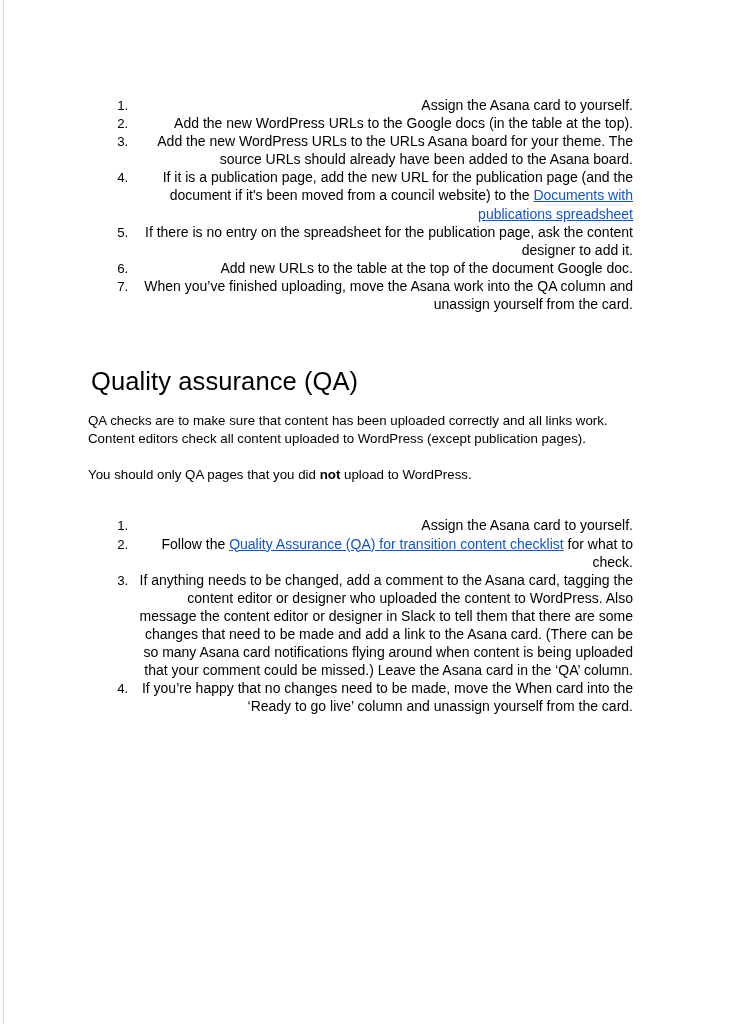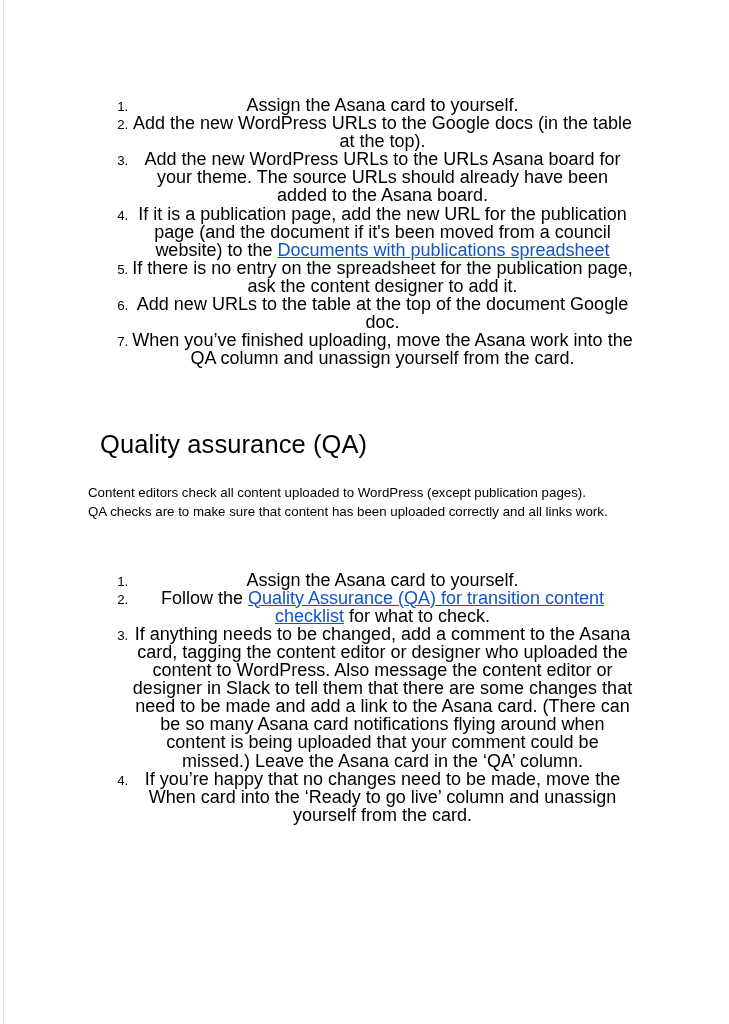--- a/index.html
+++ b/index.html
@@ -42,34 +42,34 @@
     top: 96px;
     width: 545px;
   }
   ol.doc-list {
     margin: 0;
     padding: 0 0 0 44px;
     list-style-position: outside;
     list-style-type: decimal;
   }
   ol.doc-list > li {
-    font-size: 18px;
+    font-size: 14px;
     line-height: 18.1px;
     margin: 0 0 0 0;
     padding: 0;
-    text-align: center;
+    text-align: right;
   }
   ol.doc-list > li::marker {
     font-size: 13.3px;
   }
   h1.doc-heading {
     font-size: 25.5px;
     font-weight: normal;
     line-height: 30px;
-    margin: 12px;
+    margin: 3px;
     padding: 0;
     color: #000000;
     letter-spacing: 0.1px;
   }
   p.doc-para {
     font-size: 13.3px;
     line-height: 18.1px;
     margin: 0;
     padding: 0;
   }
@@ -102,25 +102,26 @@
         <li>Add new URLs to the table at the top of the document Google doc.</li>
         <li>When you’ve finished uploading, move the Asana work into the QA column and unassign yourself from the card.</li>
       </ol>
 
     <div class="spacer-list-to-heading"></div>
 
     <h1 class="doc-heading">Quality assurance (QA)</h1>
 
     <div class="spacer-heading-to-para"></div>
 
+    <p class="doc-para">QA checks are to make sure that content has been uploaded correctly and all links work.</p>
     <p class="doc-para">Content editors check all content uploaded to WordPress (except publication pages).</p>
-    <p class="doc-para">QA checks are to make sure that content has been uploaded correctly and all links work.</p>
 
     <div class="spacer-para-gap"></div>
 
+    <p class="doc-para">You should only QA pages that you did <span class="bold">not</span> upload to WordPress.</p>
 
     <div class="spacer-para-to-list"></div>
 
     <ol class="doc-list">
         <li>Assign the Asana card to yourself.</li>
         <li>Follow the <a class="doc-link" href="#">Quality Assurance (QA) for transition content checklist</a> for what to check.</li>
         <li>If anything needs to be changed, add a comment to the Asana card, tagging the content editor or designer who uploaded the content to WordPress. Also message the content editor or designer in Slack to tell them that there are some changes that need to be made and add a link to the Asana card. (There can be so many Asana card notifications flying around when content is being uploaded that your comment could be missed.) Leave the Asana card in the ‘QA’ column.</li>
         <li>If you’re happy that no changes need to be made, move the When card into the ‘Ready to go live’ column and unassign yourself from the card.</li>
       </ol>
 

